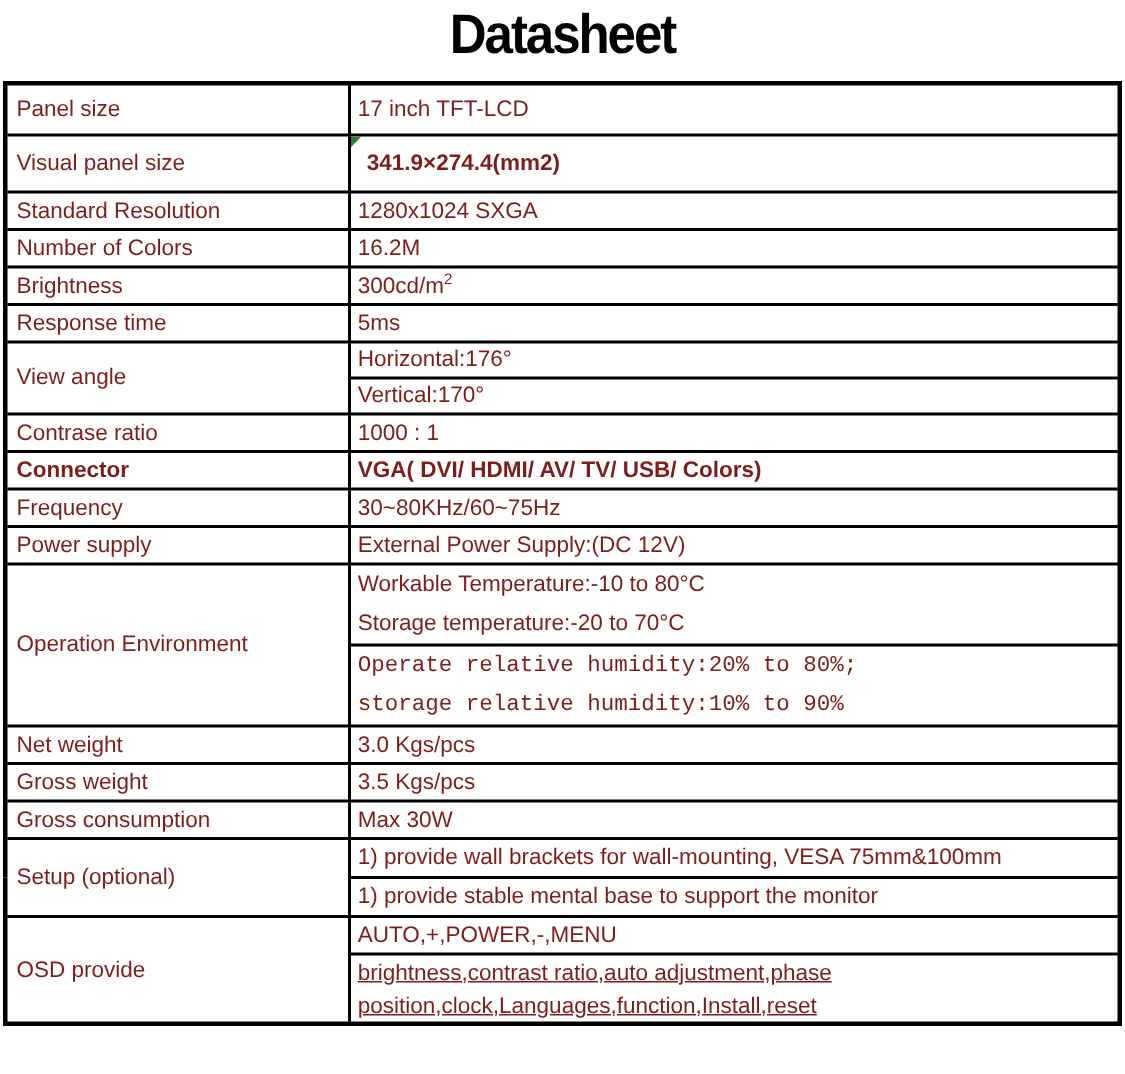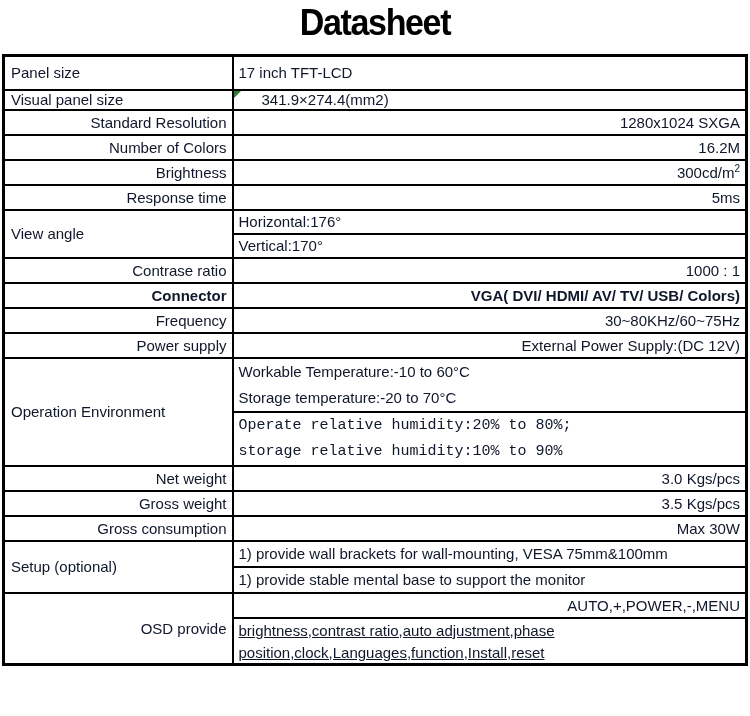--- a/index.html
+++ b/index.html
@@ -24,42 +24,42 @@
   table.spec {
     position: absolute; top: 54px; left: 2px;
     width: 746px;
     border-collapse: collapse;
     table-layout: fixed;
     border: 3px solid #000000;
   }
   td {
     border: 2px solid #000000;
     font-size: 15px;
-    color: #0f172a;
+    color: #7f1d1d;
     padding: 0 5px;
     vertical-align: middle;
     white-space: nowrap;
     overflow: hidden;
   }
   td.label { padding-left: 6px; }
   .b { font-weight: bold; }
   .rel { position: relative; }
-  .indent { padding-left: 28px; }
+  .indent { padding-left: 11px; font-weight: bold; }
   .corner {
     position: absolute; top: 0; left: 0;
     width: 0; height: 0;
     border-top: 7px solid #2e7d32;
     border-right: 7px solid transparent;
   }
   sup { font-size: 10px; line-height: 0; }
   .lines26 div { line-height: 26px; }
   .lines21 div { line-height: 21px; padding-top: 1px; }
   tr.h34 td { height: 34px; }
-  tr.h33 td { height: 20px; margin-left: 23px; }
-  tr.h25 td { height: 25px; text-align: right; }
+  tr.h33 td { height: 38px; margin-left: 23px; }
+  tr.h25 td { height: 25px; }
   tr.h24 td { height: 24px; }
   tr.h26 td { height: 26px; }
   tr.h53 > td.sub { height: 53px; }
   tr.h54 > td.sub { height: 54px; font-family: Liberation Mono, monospace; }
   tr.h43 > td.sub { height: 43px; text-decoration: underline; }
 </style>
 </head>
 <body>
 
 <h1 class="title">Datasheet</h1>
@@ -116,21 +116,21 @@
       <td class="label">Frequency</td>
       <td class="value">30~80KHz/60~75Hz</td>
     </tr>
     <tr class="h25">
       <td class="label">Power supply</td>
       <td class="value">External Power Supply:(DC 12V)</td>
     </tr>
     <tr class="h53">
       <td class="label" rowspan="2">Operation Environment</td>
       <td class="value sub lines26">
-        <div>Workable Temperature:-10 to 60°C</div>
+        <div>Workable Temperature:-10 to 80°C</div>
         <div>Storage temperature:-20 to 70°C</div>
       </td>
     </tr>
     <tr class="h54">
       <td class="value sub lines26">
         <div>Operate relative humidity:20% to 80%;</div>
         <div>storage relative humidity:10% to 90%</div>
       </td>
     </tr>
     <tr class="h25">

